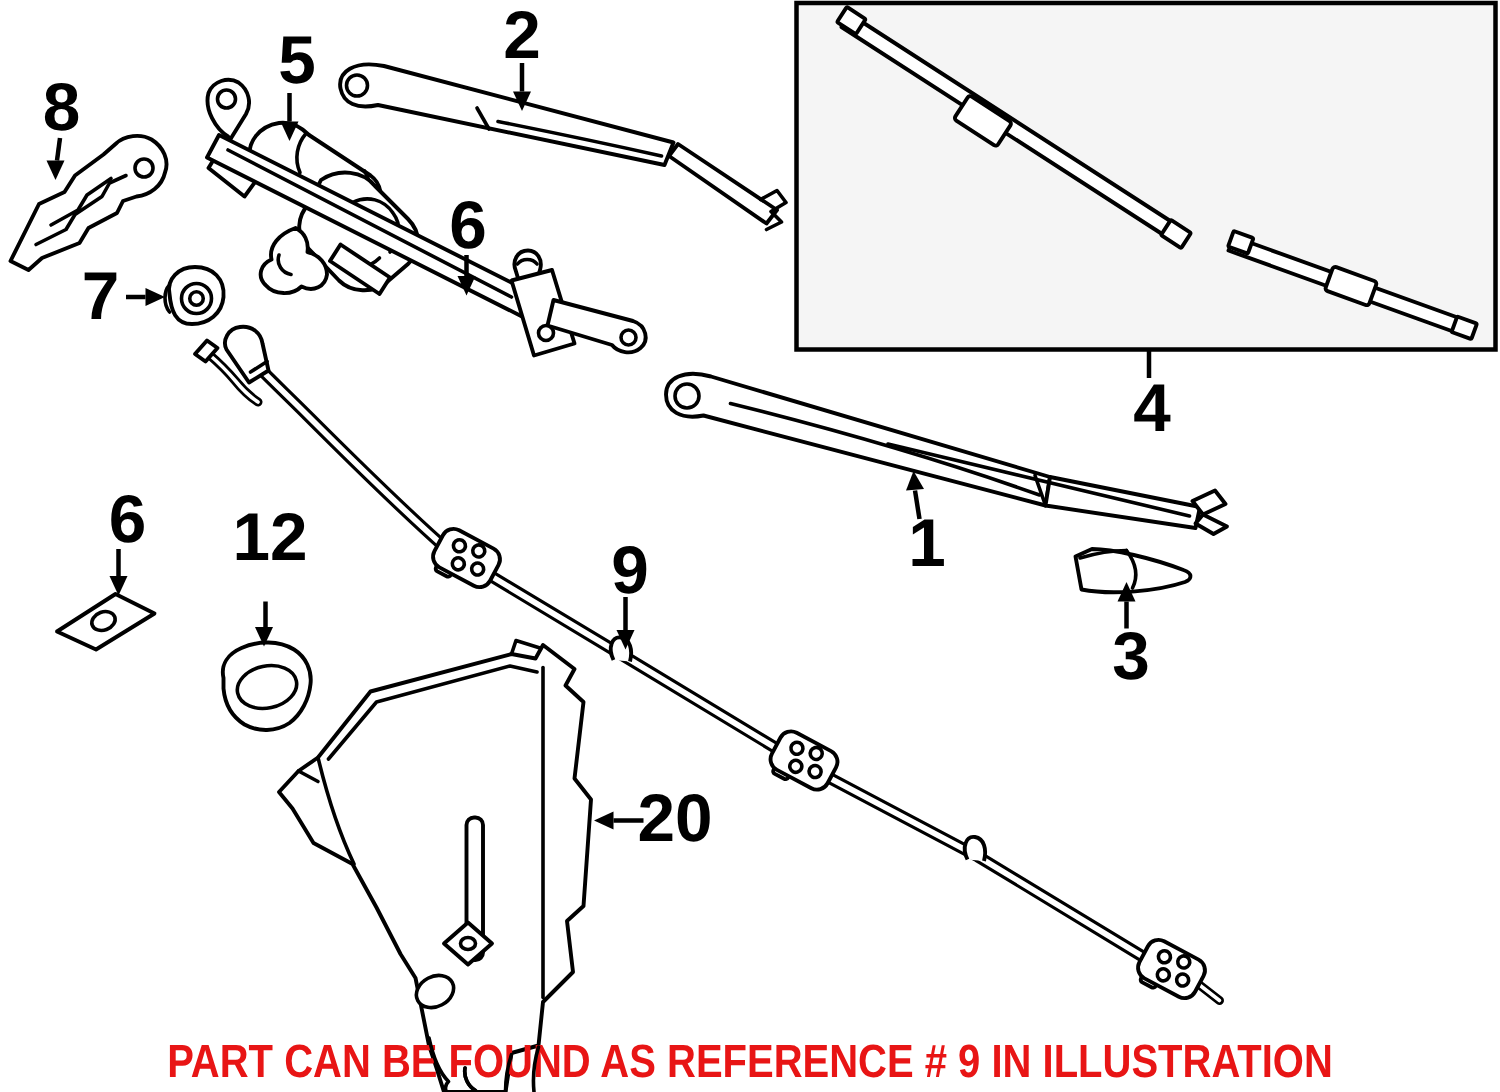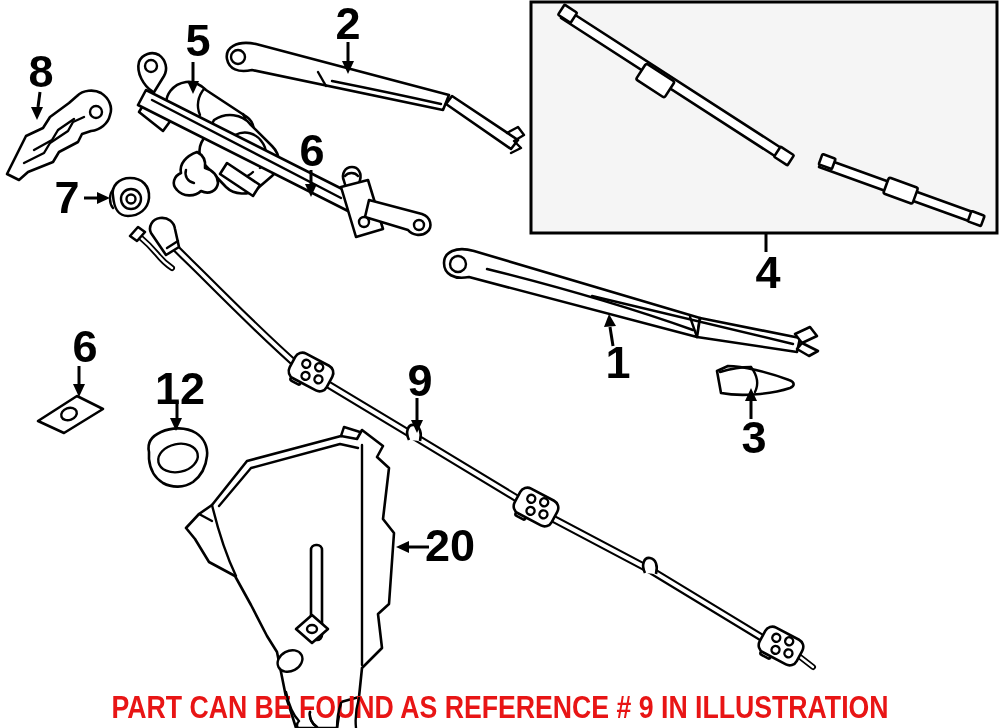--- a/index.html
+++ b/index.html
@@ -252,15 +252,15 @@
   <div class="callout" style="left:348px;top:23px">2</div>
   <div class="callout" style="left:754px;top:437px">3</div>
   <div class="callout" style="left:768px;top:272px">4</div>
   <div class="callout" style="left:198px;top:40px">5</div>
   <div class="callout" style="left:312px;top:150px">6</div>
   <div class="callout" style="left:67px;top:197px">7</div>
   <div class="callout" style="left:41px;top:71px">8</div>
   <div class="callout" style="left:420px;top:380px">9</div>
   <div class="callout" style="left:85px;top:346px">6</div>
   <div class="callout" style="left:450px;top:545px">20</div>
-  <div class="callout" style="left:180px;top:388px">12</div>
+  <div class="callout" style="left:180px;top:358px">12</div>
 
 </div>
 
 </body></html>

